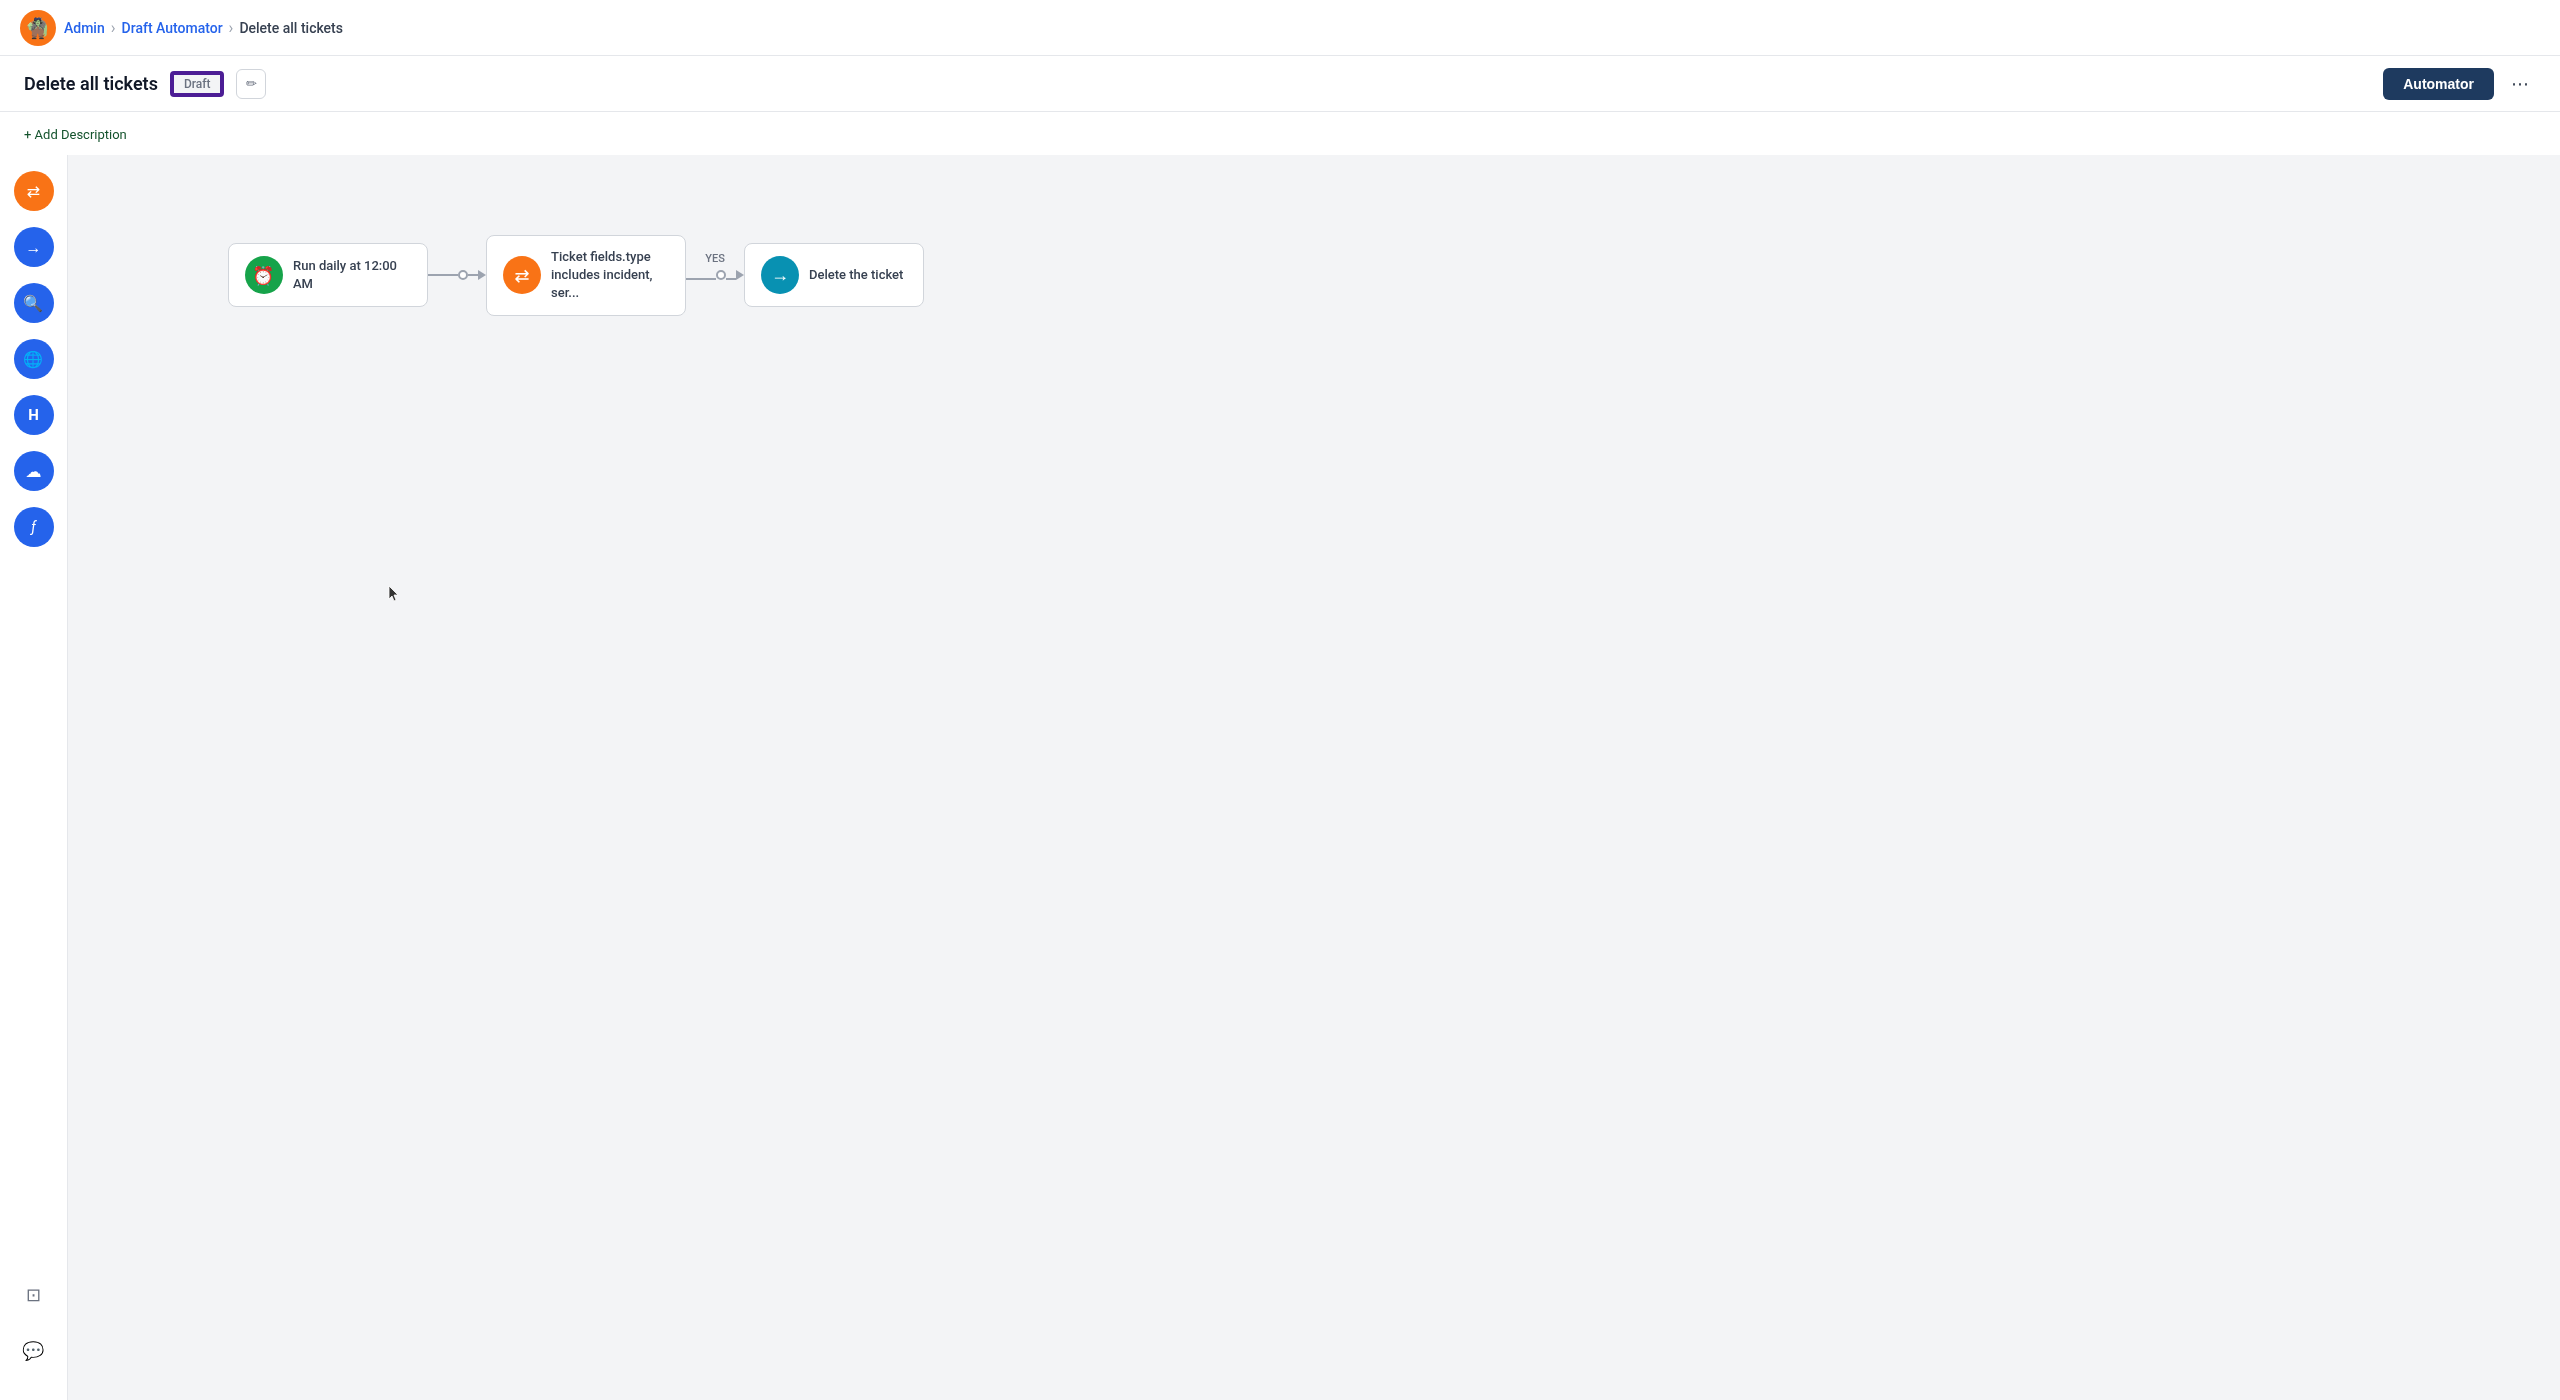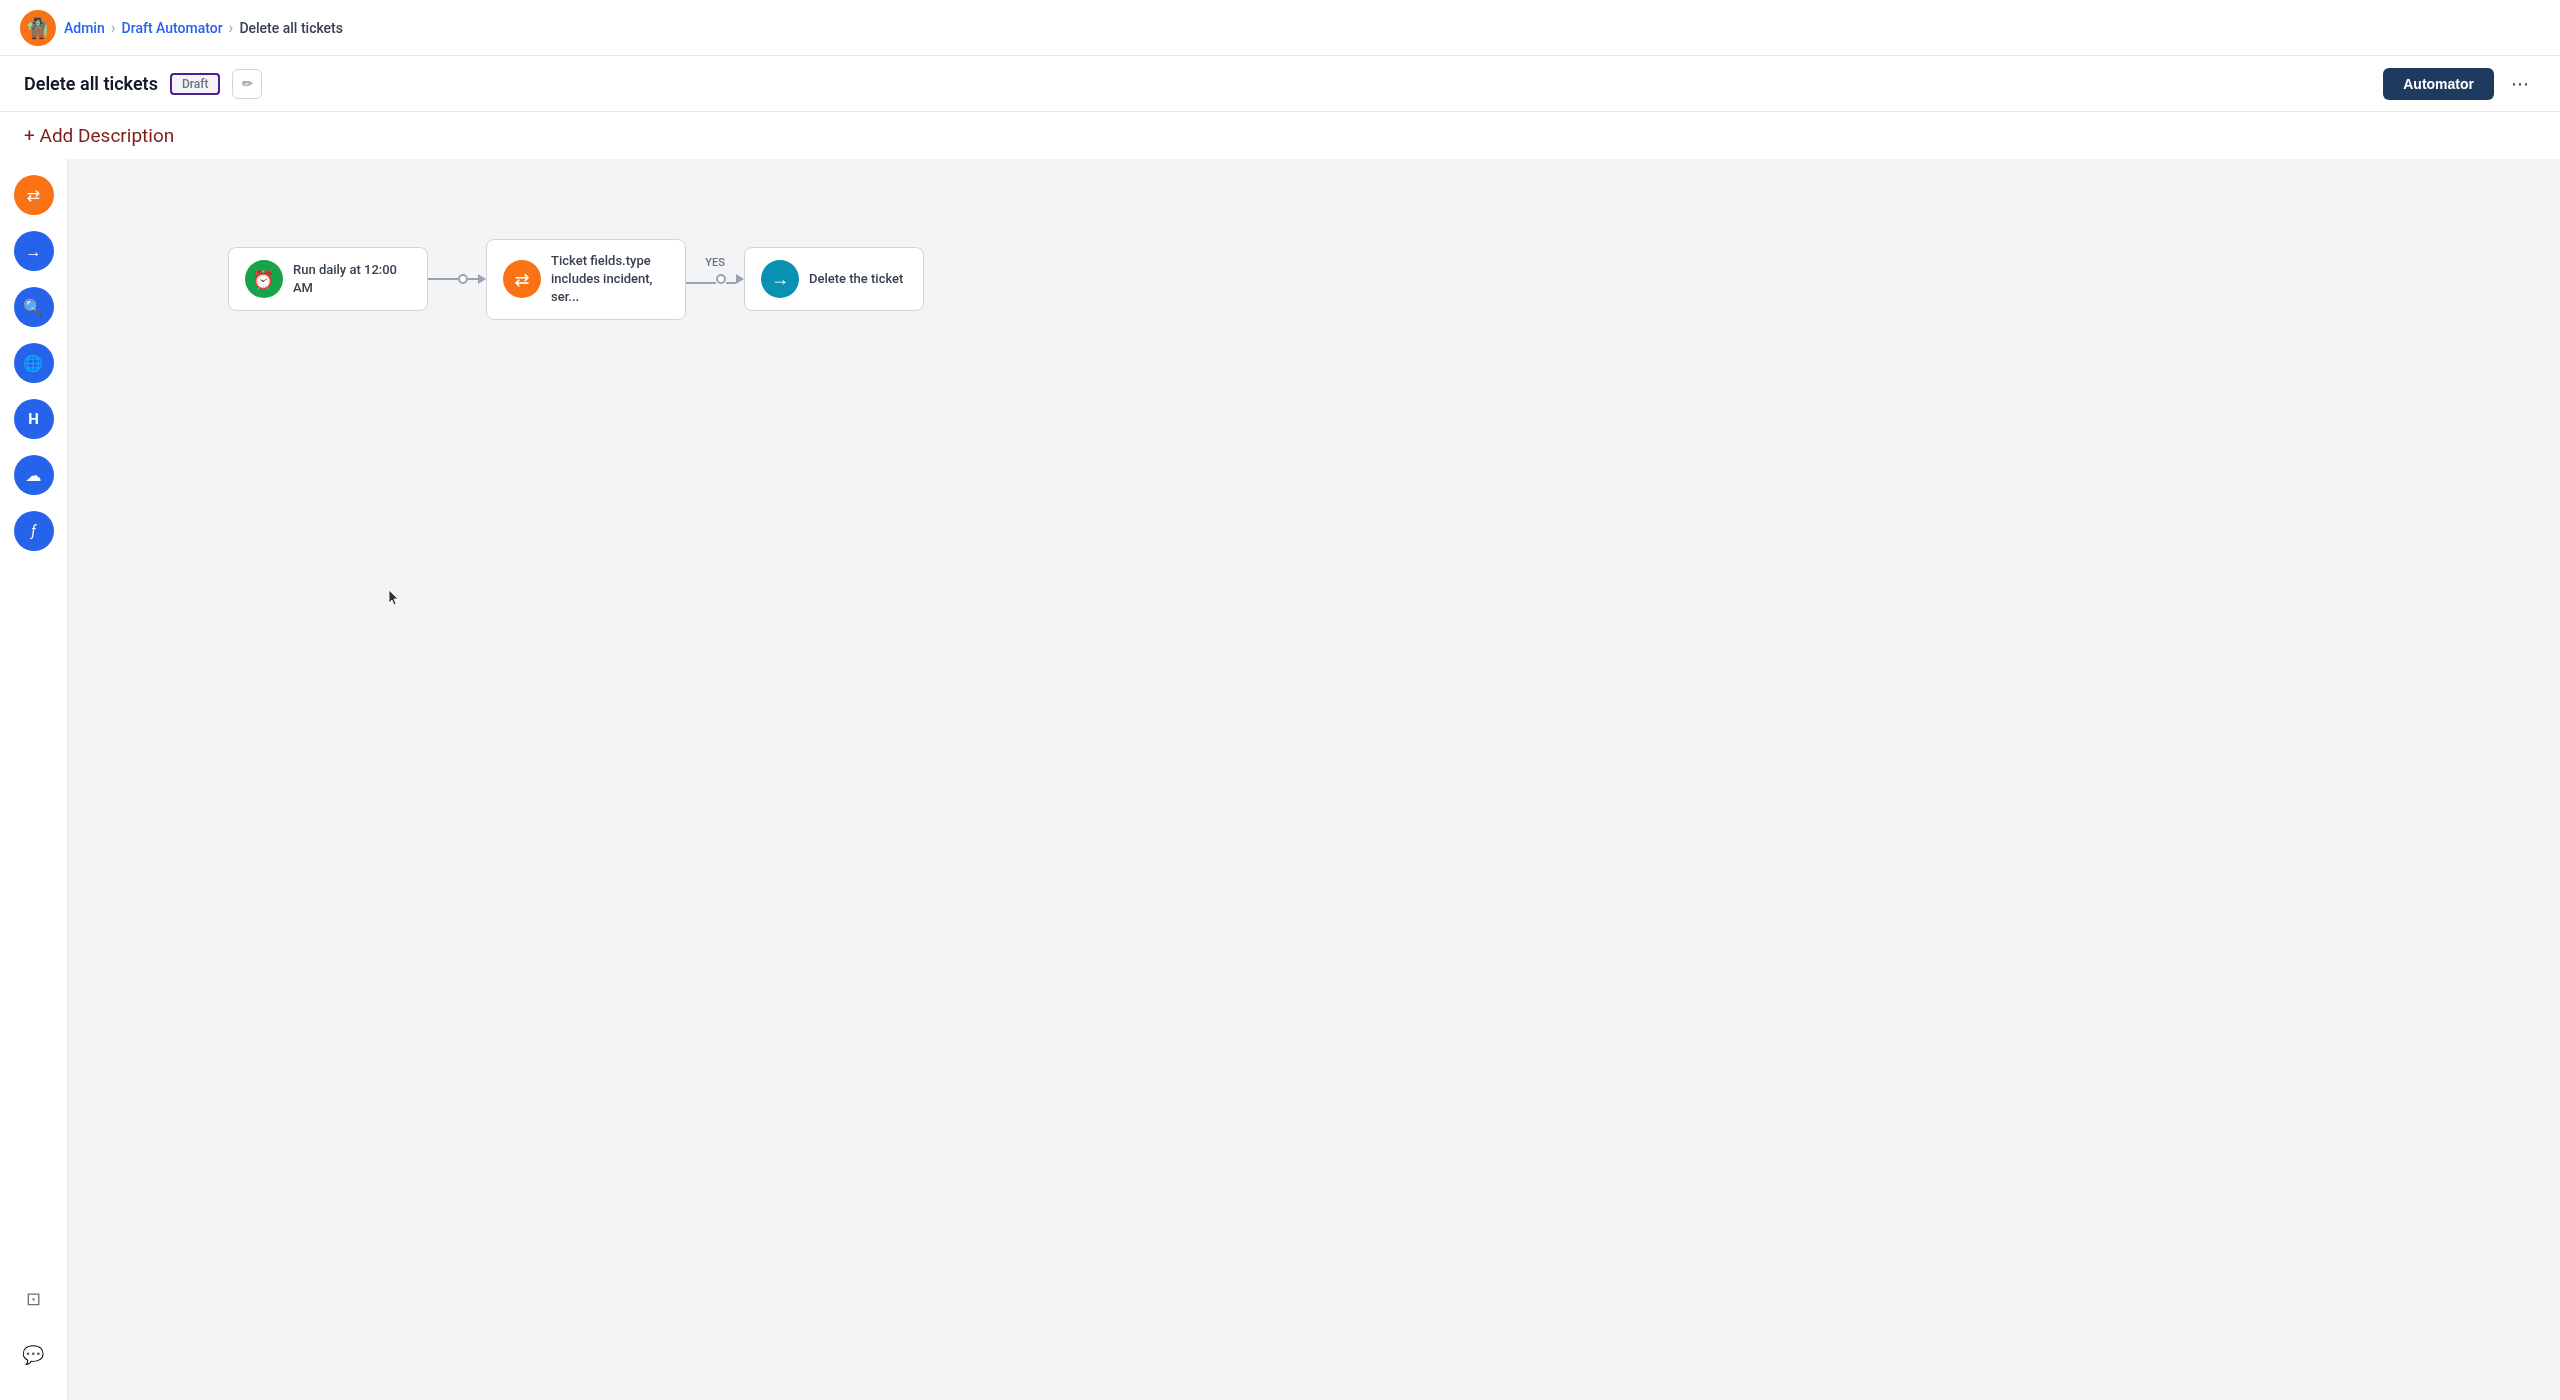--- a/index.html
+++ b/index.html
@@ -40,21 +40,21 @@
       padding: 0 24px;
       gap: 12px;
     }
     .toolbar-title {
       font-size: 18px;
       font-weight: 600;
       color: #111827;
     }
     .badge-draft {
       background: #f3f4f6;
-      border: 2px solid #4c1d95;
+      border: 4px solid #4c1d95;
       border-radius: 4px;
       padding: 2px 10px;
       font-size: 12px;
       color: #6b7280;
       font-weight: 500;
     }
     .edit-icon-btn {
       width: 30px; height: 30px;
       border: 1px solid #d1d5db;
       border-radius: 6px;
@@ -86,22 +86,22 @@
       color: #374151;
       font-size: 18px;
     }
 
     
     .add-description {
       padding: 12px 24px;
       background: #fff;
     }
     .add-desc-link {
-      color: #7f1d1d;
-      font-size: 19px;
+      color: #14532d;
+      font-size: 13px;
       cursor: pointer;
       text-decoration: none;
     }
 
     
     .main-layout {
       display: flex;
       height: calc(1400px - 56px - 56px - 41px);
     }
 

